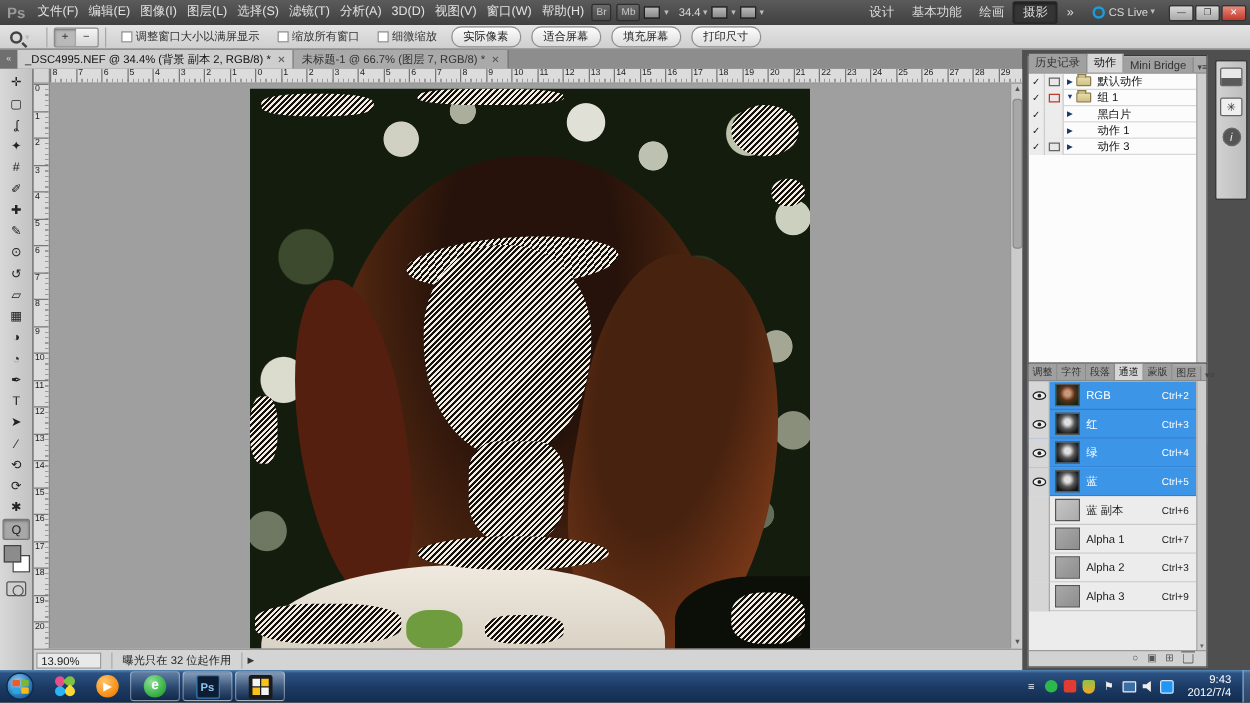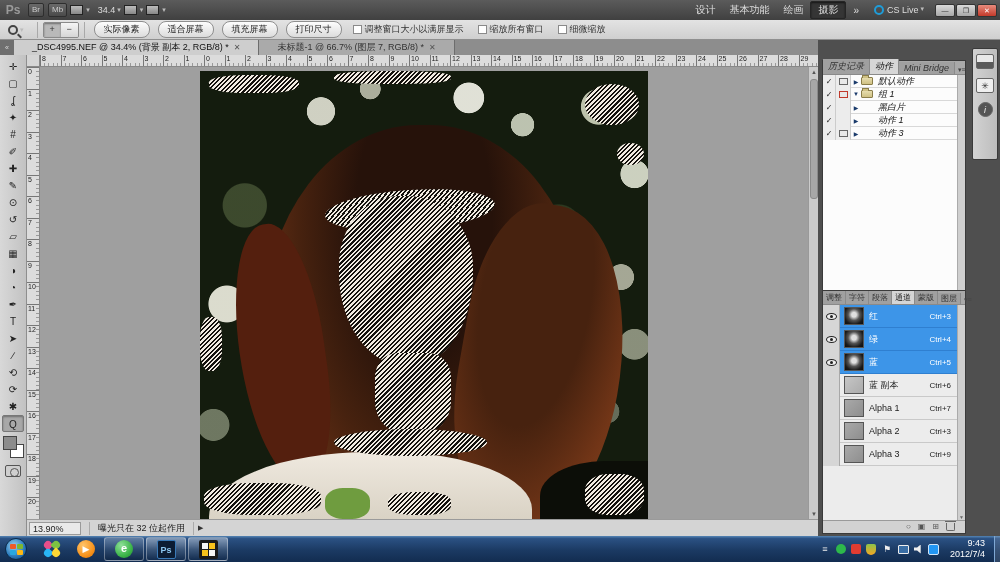--- a/index.html
+++ b/index.html
@@ -43,21 +43,21 @@
   .zbtn.pressed{background:#b9b9b9;box-shadow:inset 0 1px 2px rgba(0,0,0,.4);}
   .chk{display:flex;align-items:center;margin:0 7px;font-size:9px;color:#333;}
   .chk .box{width:9px;height:9px;border:1px solid #8a8a8a;background:#fff;margin-right:3px;}
   .obtn{margin:0 4px;padding:1px 9px;border:1px solid #8f8f8f;border-radius:8px;font-size:9px;
     background:linear-gradient(#fdfdfd,#dcdcdc);color:#222;}
 
   
   .tabsbar{position:absolute;left:0;top:40px;width:818px;height:15px;background:#8d8d8d;
     display:flex;align-items:flex-end;}
   .tab-scroll{width:14px;height:15px;background:#6f6f6f;color:#ddd;font-size:7px;text-align:center;line-height:15px;}
-  .dtab{height:15px;display:flex;align-items:center;padding:0 18px;font-size:9px;color:#333;
+  .dtab{height:15px;display:flex;align-items:center;padding:0 6px;font-size:9px;color:#333;
     background:#aaa;border-right:1px solid #6d6d6d;white-space:nowrap;}
   .dtab.selected{background:#cecece;color:#111;}
   .dtab .x{margin-left:5px;font-size:8px;color:#555;}
 
   
   .toolbar{position:absolute;left:0;top:55px;width:27px;height:481px;
     background:linear-gradient(90deg,#d8d8d8,#c2c2c2);border-right:1px solid #8e8e8e;
     display:flex;flex-direction:column;align-items:center;padding-top:3px;}
   .tool{width:22px;height:17px;text-align:center;line-height:17px;font-size:10px;color:#222;}
   .tool.selected{background:#a8a8a8;border:1px solid #777;border-radius:2px;
@@ -137,21 +137,21 @@
   .p7{position:absolute;left:42%;top:94%;width:14%;height:5%;border-radius:40%;}
   .p8{position:absolute;left:86%;top:90%;width:13%;height:9%;border-radius:40%;}
 
   
   .dock{position:absolute;left:818px;top:40px;width:182px;height:496px;background:#4f4f4f;}
   .panel{position:absolute;left:4px;width:144px;background:#d9d9d9;border:1px solid #3a3a3a;}
   .ptabs{height:14px;background:#a9a9a9;display:flex;align-items:flex-end;border-bottom:1px solid #8a8a8a;}
   .ptab{padding:1px 5px;font-size:9px;color:#333;background:#a0a0a0;border-right:1px solid #8a8a8a;white-space:nowrap;}
   .ptab.selected{background:#d6d6d6;color:#111;}
   .pmenu{margin-left:auto;font-size:7px;color:#444;padding:0 3px;}
-  .panel.actions{top:20px;height:312px;font-style:italic;}
+  .panel.actions{top:4px;height:312px;}
   .ac-list{position:absolute;left:0;top:14px;right:8px;bottom:13px;background:#fcfcfc;overflow:hidden;}
   .ac-row{height:13px;display:flex;align-items:center;border-bottom:1px solid #d8d8d8;font-size:9px;color:#111;}
   .ac-check{width:13px;text-align:center;font-size:8px;color:#222;border-right:1px solid #ccc;height:13px;line-height:13px;background:#ececec;}
   .ac-modal{width:15px;height:13px;border-right:1px solid #ccc;background:#ececec;display:flex;align-items:center;justify-content:center;}
   .dlg{width:9px;height:7px;border:1px solid #666;background:#e8e8e8;}
   .dlg.red{border-color:#c0392b;}
   .dlg.none{visibility:hidden;}
   .ac-arrow{width:10px;text-align:center;font-size:6px;color:#1a3a6b;}
   .folder{width:12px;height:8px;background:linear-gradient(#e6dcae,#cfc184);border:1px solid #8a7d4a;border-radius:1px;position:relative;margin-right:3px;}
   .folder::before{content:"";position:absolute;left:0;top:-3px;width:5px;height:2px;background:#cfc184;border:1px solid #8a7d4a;border-bottom:none;}
@@ -231,20 +231,33 @@
   .clock{text-align:right;font-size:9px;line-height:11px;color:#fff;margin:0 4px 0 6px;}
   .showdesk{width:6px;height:26px;border-left:1px solid #7fa8d4;background:rgba(255,255,255,.12);}
 </style>
 </head>
 <body>
 
 <div class="screen">
 
   <div class="titlebar">
     <span class="ps-logo">Ps</span>
+    <nav style="display:flex">
+        <span class="menu-item">文件(F)</span>
+        <span class="menu-item">编辑(E)</span>
+        <span class="menu-item">图像(I)</span>
+        <span class="menu-item">图层(L)</span>
+        <span class="menu-item">选择(S)</span>
+        <span class="menu-item">滤镜(T)</span>
+        <span class="menu-item">分析(A)</span>
+        <span class="menu-item">3D(D)</span>
+        <span class="menu-item">视图(V)</span>
+        <span class="menu-item">窗口(W)</span>
+        <span class="menu-item">帮助(H)</span>
+      </nav>
     <span class="tb-btn">Br</span>
     <span class="tb-btn">Mb</span>
     <span class="tb-ico"></span>
     <span class="dd">▾</span>
     <span class="zoom-box">34.4</span>
     <span class="dd">▾</span>
     <span class="tb-ico"></span>
     <span class="dd">▾</span>
     <span class="tb-ico"></span>
     <span class="dd">▾</span>
@@ -272,38 +285,38 @@
       <span class="mag"></span>
       <span class="dd">▾</span>
     </div>
     <span class="sep"></span>
     <div class="zbtns">
       <span class="zbtn pressed">+</span>
       <span class="zbtn">−</span>
     </div>
     <span class="sep"></span>
     <div style="display:flex">
-        <span class="obtn">实际像素</span>
-        <span class="obtn">适合屏幕</span>
-        <span class="obtn">填充屏幕</span>
-        <span class="obtn">打印尺寸</span>
-      </div>
-    <div style="display:flex">
         <label class="chk">
         <span class="box"></span>
         <span>调整窗口大小以满屏显示</span>
       </label>
         <label class="chk">
         <span class="box"></span>
         <span>缩放所有窗口</span>
       </label>
         <label class="chk">
         <span class="box"></span>
         <span>细微缩放</span>
       </label>
+      </div>
+    <div style="display:flex">
+        <span class="obtn">实际像素</span>
+        <span class="obtn">适合屏幕</span>
+        <span class="obtn">填充屏幕</span>
+        <span class="obtn">打印尺寸</span>
       </div>
   </div>
 
   <div class="tabsbar">
     <span class="tab-scroll">«</span>
     <span class="dtab selected">
       <span>_DSC4995.NEF @ 34.4% (背景 副本 2, RGB/8) *</span>
       <span class="x">✕</span>
     </span>
     <span class="dtab">
@@ -529,20 +542,28 @@
         <span class="ptab selected" style="font-size:8px;padding:1px 3px">通道</span>
         <span class="ptab" style="font-size:8px;padding:1px 3px">蒙版</span>
         <span class="ptab" style="font-size:8px;padding:0 3px">图层</span>
         <span class="pmenu">▾≡</span>
       </div>
       <div class="ch-list">
         <div class="ch-row sel">
           <span class="eye-cell">
               <span class="eye"></span>
             </span>
+          <span class="th th-rgb"></span>
+          <span class="ch-name">RGB</span>
+          <span class="ch-key">Ctrl+2</span>
+        </div>
+        <div class="ch-row sel">
+          <span class="eye-cell">
+              <span class="eye"></span>
+            </span>
           <span class="th th-gray"></span>
           <span class="ch-name">红</span>
           <span class="ch-key">Ctrl+3</span>
         </div>
         <div class="ch-row sel">
           <span class="eye-cell">
               <span class="eye"></span>
             </span>
           <span class="th th-gray"></span>
           <span class="ch-name">绿</span>

